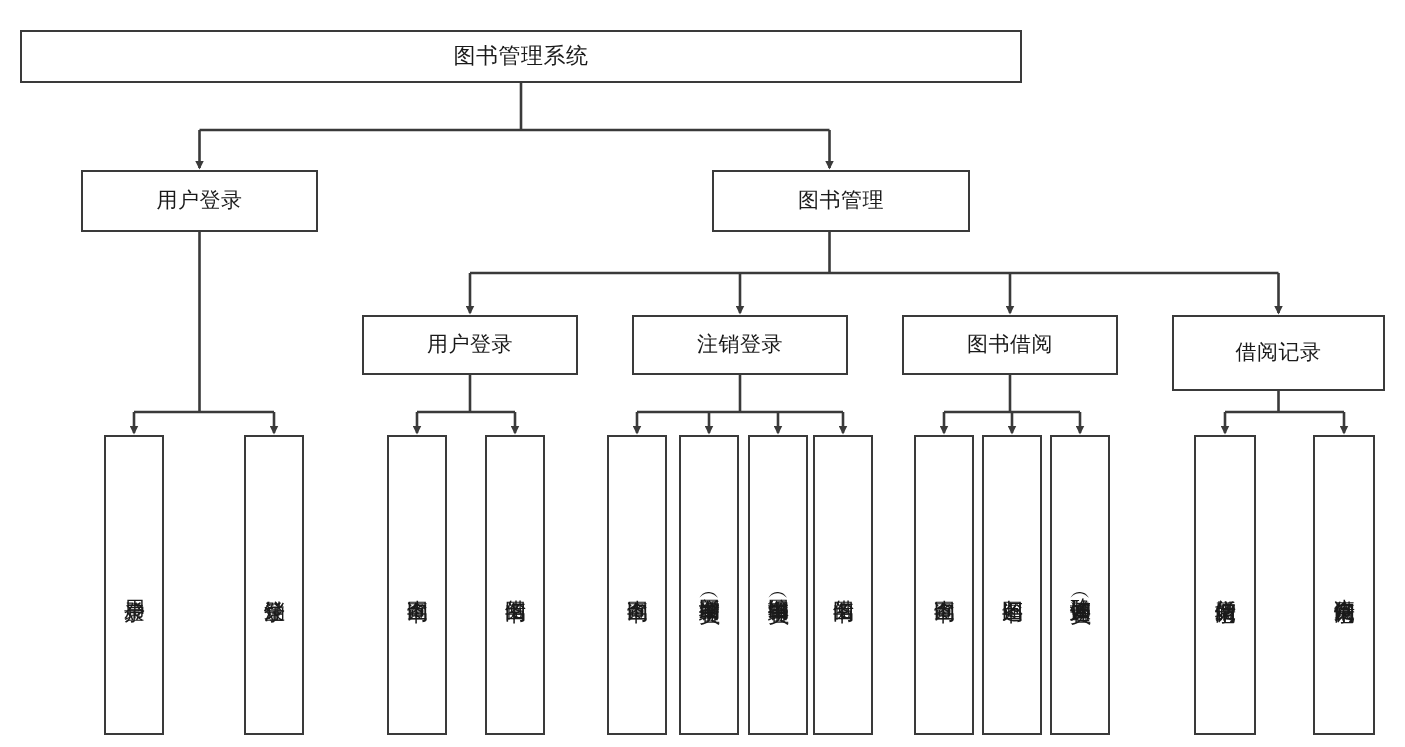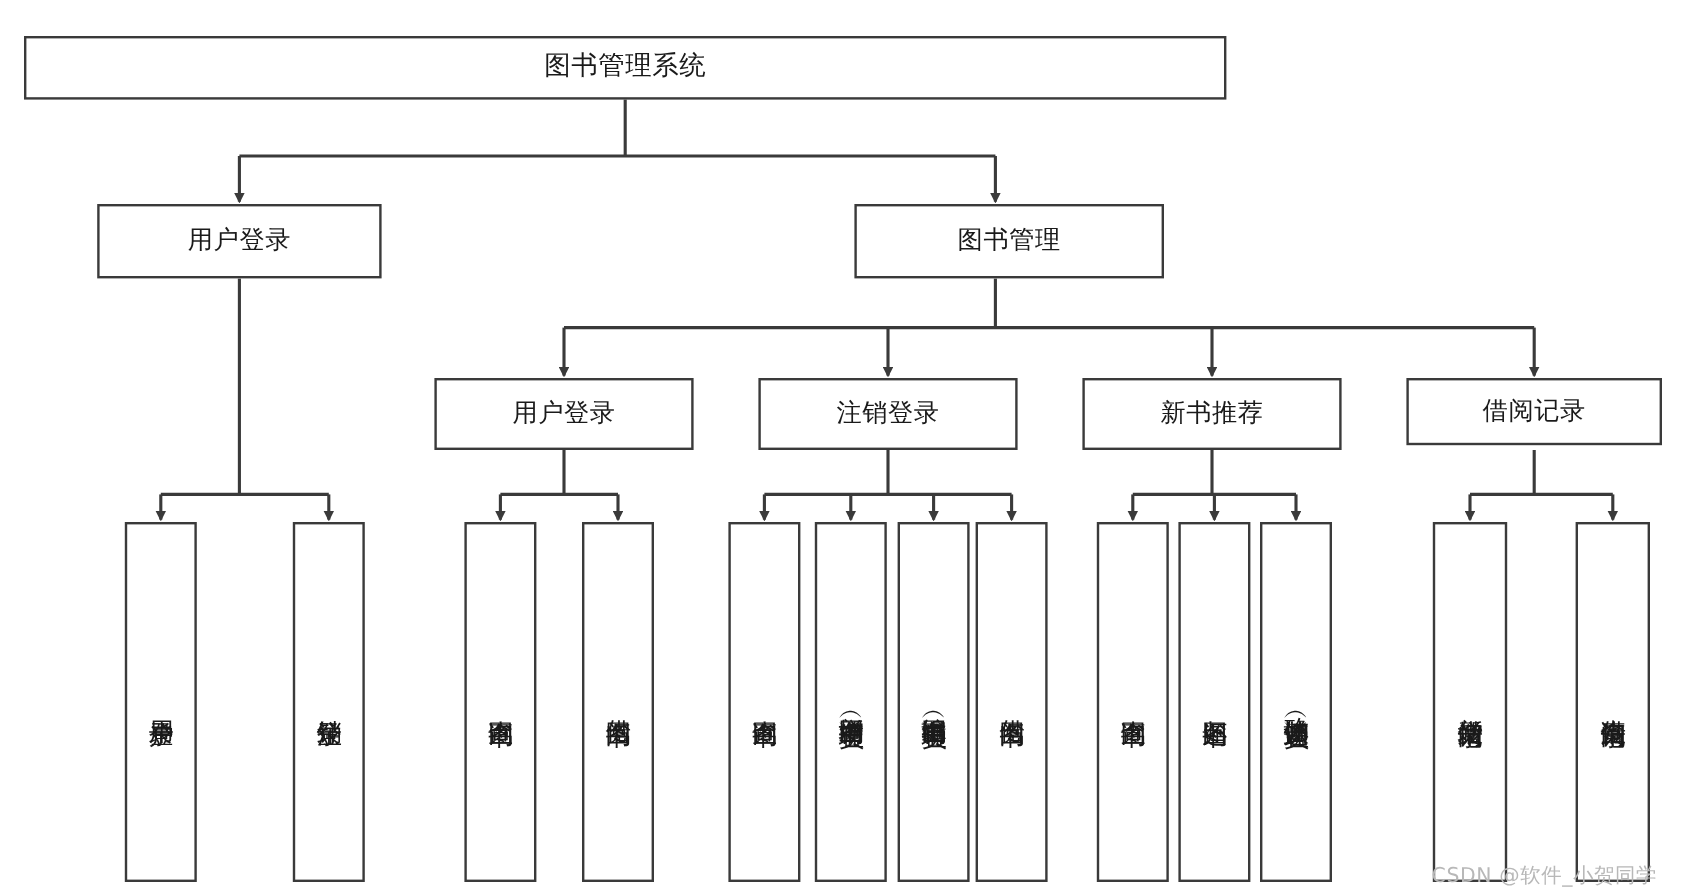--- a/index.html
+++ b/index.html
@@ -122,23 +122,23 @@
       <div class="node-box node-l1" style="left: 712px; top: 170px; width: 258px; height: 62px;">
         <div class="node-label-h">图书管理</div>
       </div>
       <div class="node-box node-l2" style="left: 362px; top: 315px; width: 216px; height: 60px;">
         <div class="node-label-h">用户登录</div>
       </div>
       <div class="node-box node-l2" style="left: 632px; top: 315px; width: 216px; height: 60px;">
         <div class="node-label-h">注销登录</div>
       </div>
       <div class="node-box node-l2" style="left: 902px; top: 315px; width: 216px; height: 60px;">
-        <div class="node-label-h">新书推荐</div>
+        <div class="node-label-h">图书借阅</div>
       </div>
-      <div class="node-box node-l2" style="left: 1172px; top: 315px; width: 213px; height: 56px;">
+      <div class="node-box node-l2" style="left: 1172px; top: 315px; width: 213px; height: 76px;">
         <div class="node-label-h">借阅记录</div>
       </div>
       <div class="node-box node-leaf" style="left: 104px; top: 435px; width: 60px; height: 300px;">
         <div class="node-label-v">用户登录</div>
       </div>
       <div class="node-box node-leaf" style="left: 244px; top: 435px; width: 60px; height: 300px;">
         <div class="node-label-v">注销登录</div>
       </div>
       <div class="node-box node-leaf" style="left: 387px; top: 435px; width: 60px; height: 300px;">
         <div class="node-label-v">查询图书</div>
@@ -168,15 +168,14 @@
         <div class="node-label-v">确认归还（管理员）</div>
       </div>
       <div class="node-box node-leaf" style="left: 1194px; top: 435px; width: 62px; height: 300px;">
         <div class="node-label-v">新增借阅记录</div>
       </div>
       <div class="node-box node-leaf" style="left: 1313px; top: 435px; width: 62px; height: 300px;">
         <div class="node-label-v">查询借阅记录</div>
       </div>
     </div>
 
-  <div class="watermark" style="left: 1193px; top: 718px;">CSDN @软件_小贺同学</div>
 
 </div>
 
 </body></html>

